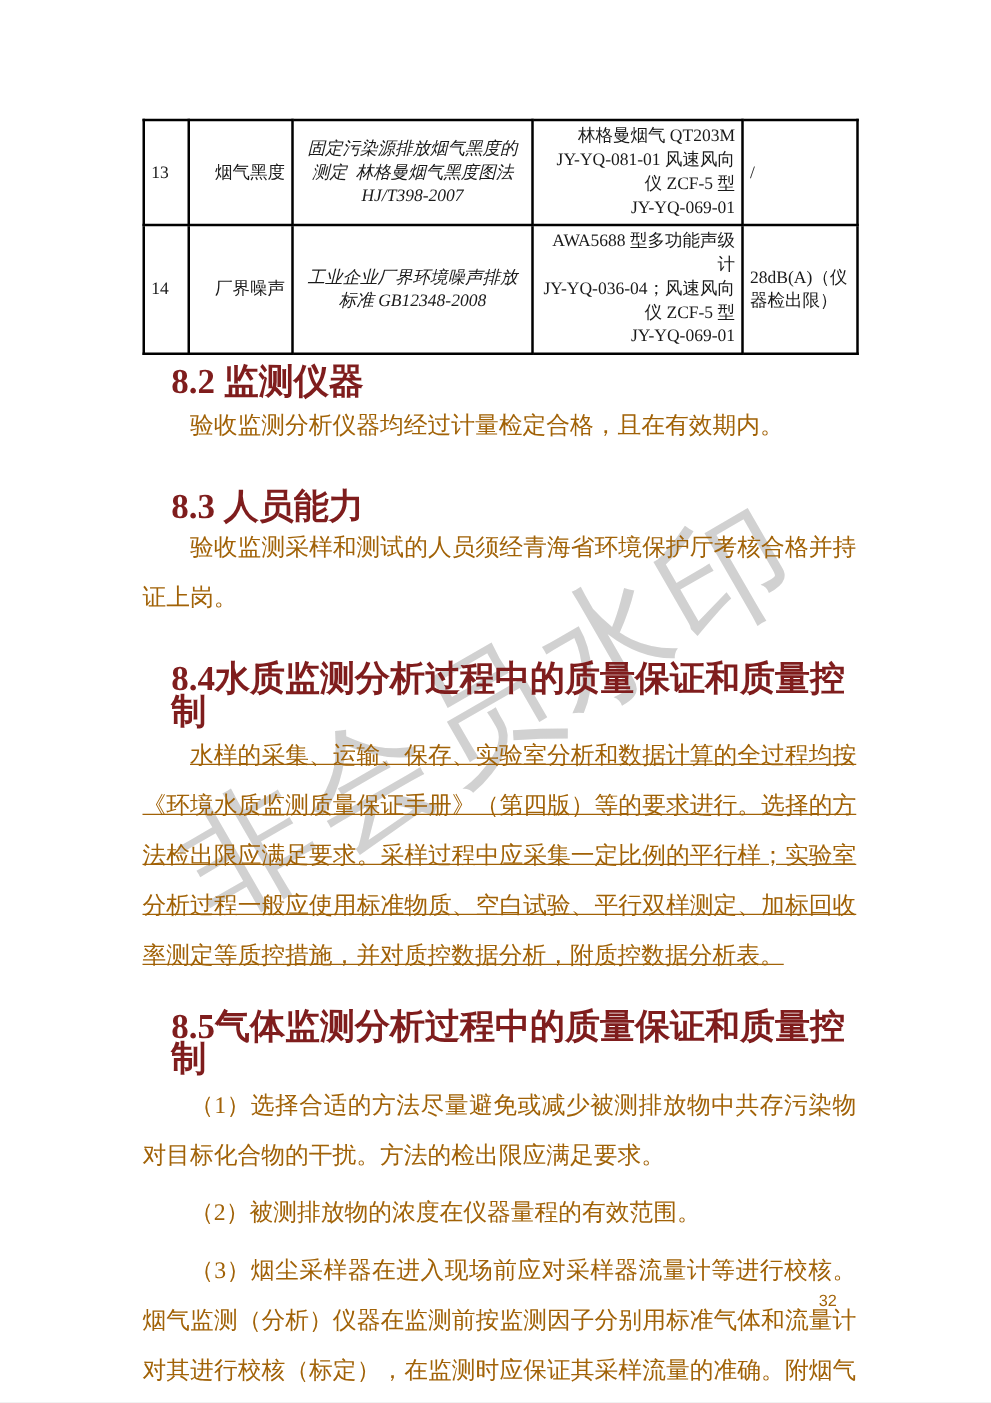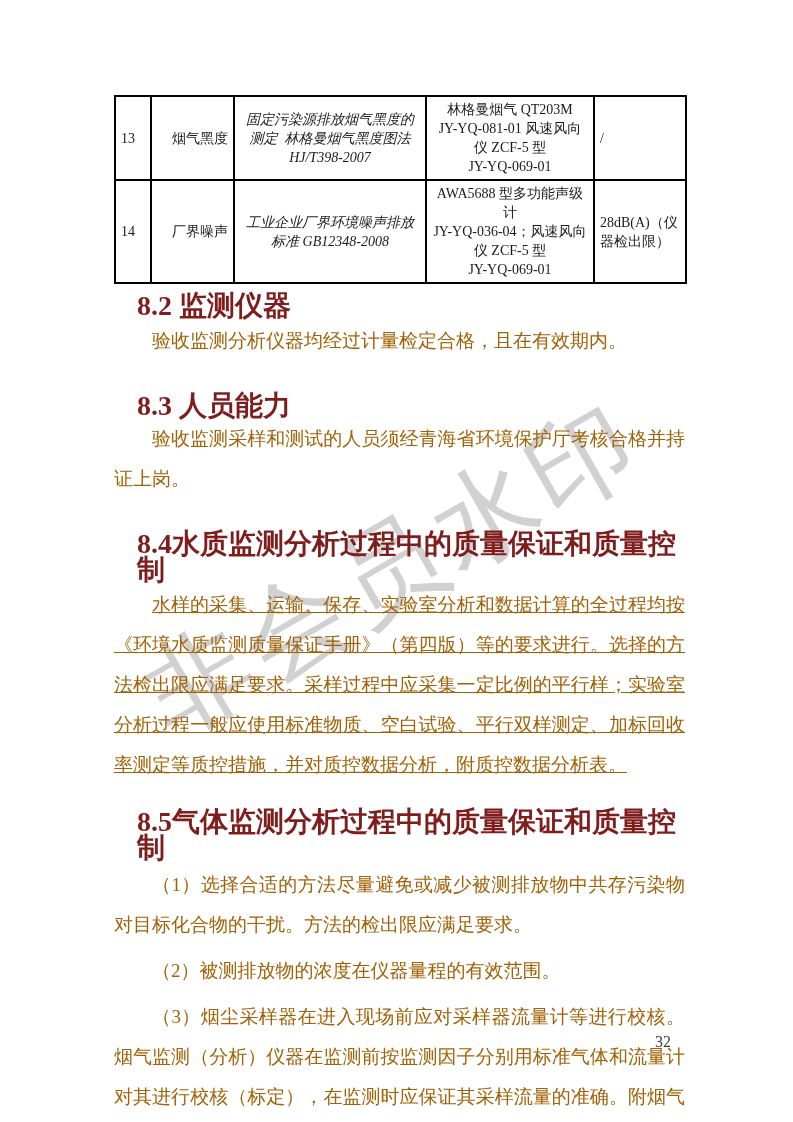--- a/index.html
+++ b/index.html
@@ -47,21 +47,21 @@
     font-size: 14px;
     line-height: 19px;
     vertical-align: middle;
     padding: 3px 5px;
     height: 74px;
     overflow: hidden;
   }
   td.c-no   { text-align: left; padding: 3px 2px; }
   td.c-item { text-align: right; padding: 3px 2px; }
   td.c-std  { text-align: center;  white-space: pre-wrap; font-style: italic; }
-  td.c-inst { text-align: center; white-space: pre-wrap; padding: 3px 2px; }
+  td.c-inst { text-align: right; white-space: pre-wrap; padding: 3px 2px; }
   td.c-lim  { text-align: left;  padding: 3px 4px; }
   h2.sec-heading {
     font-size: 28px;
     font-weight: bold;
     line-height: 26px;
     margin-left: 23px;
     color: #7f1d1d;
   }
   .h-82 { margin-top: 9px; }
   .h-83 { margin-top: 32px; }
@@ -78,23 +78,23 @@
   .p-83 { margin-top: 0; }
   .p-84 { margin-top: 2px; text-decoration: underline; }
   .p-85a { margin-top: 4px; }
   .p-85b { margin-top: 6px; }
   .p-85c { margin-top: 6px; }
   .page-number {
     position: absolute;
     left: 655px;
     top: 1033px;
     z-index: 1;
-    font-size: 16px;
-    color: #404040;
-    font-family: Liberation Serif, serif;
+    font-size: 13px;
+    color: #a16207;
+    font-family: Liberation Sans, sans-serif;
   }
 </style>
 </head>
 <body>
 
 <div class="page">
 
   <div class="watermark">非会员水印</div>
 
   <div class="content">

